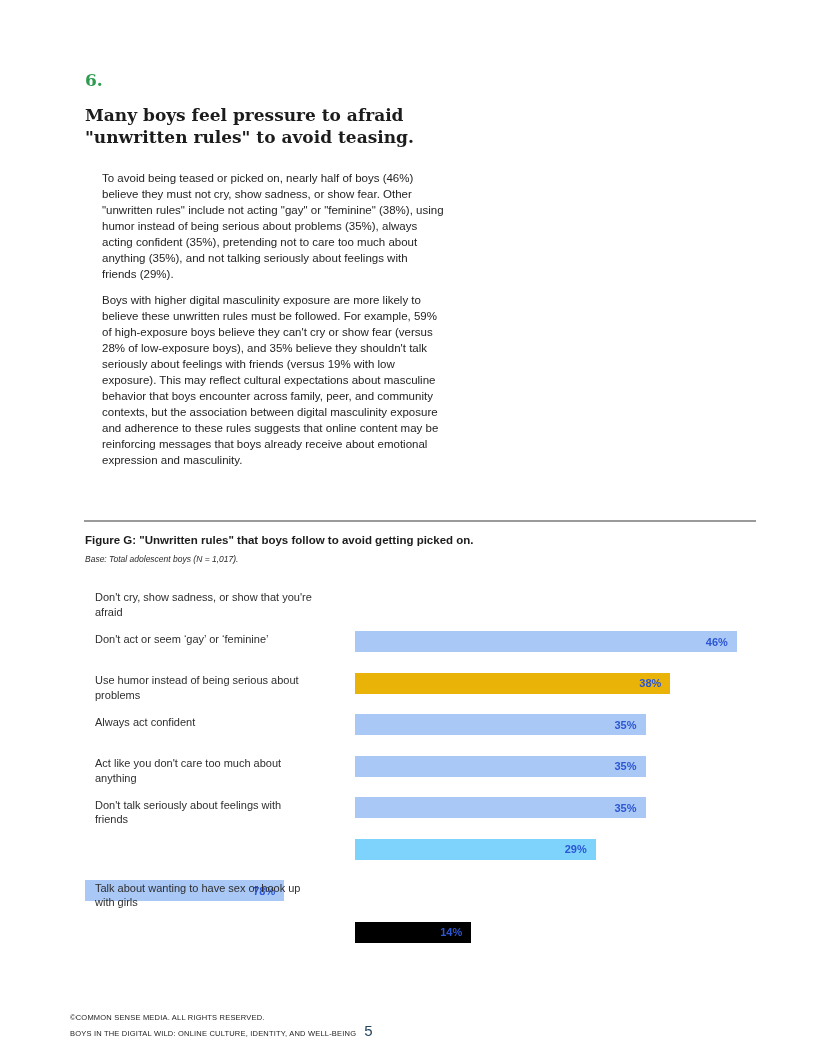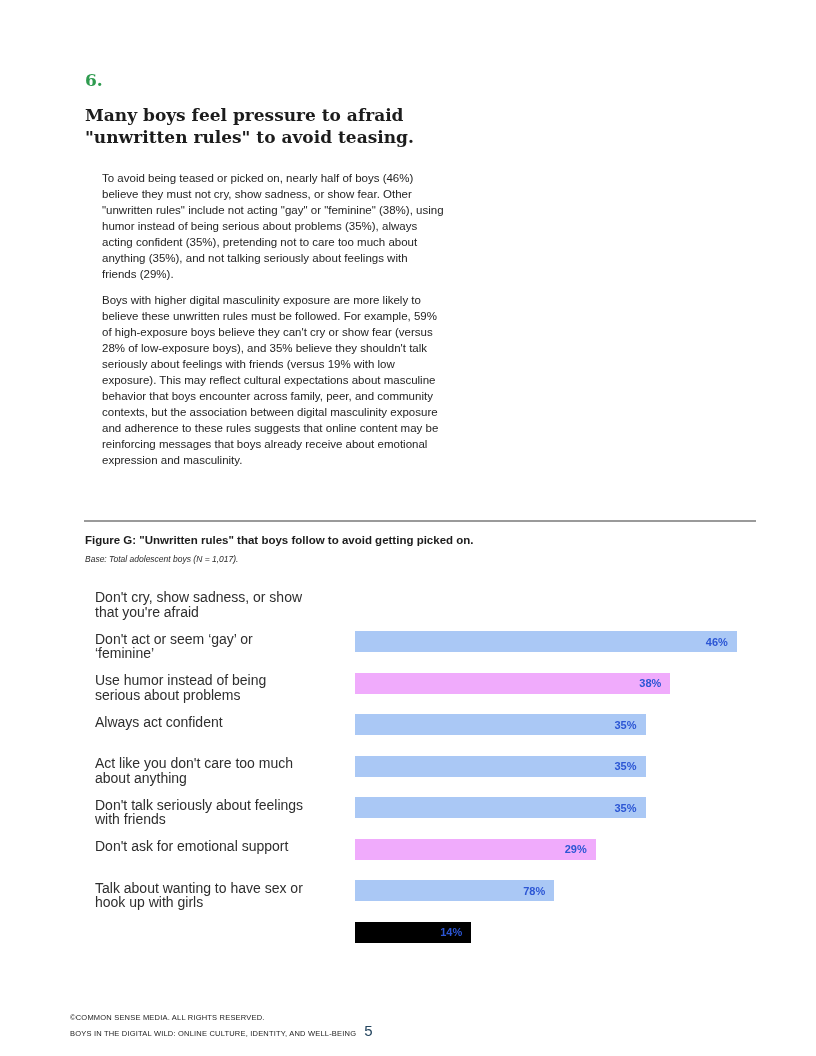--- a/index.html
+++ b/index.html
@@ -35,21 +35,21 @@
   .base-note {
     position:absolute; left:85px; top:554px; width:670px;
     font-size:8.5px; font-style:italic; color:#2a2a2a;
   }
   .chart {
     position:absolute; left:85px; top:588px; width:670px;
   }
   .chart-row { display:flex; height:41.5px; align-items:flex-start; }
   .row-label {
     width:270px; box-sizing:border-box; padding:2px 40px 0 10px;
-    font-size:14px; line-height:14.5px; color:#2e2e2e;
+    font-size:11px; line-height:14.5px; color:#2e2e2e;
   }
   .bar-area { flex:1;margin-top:43px; }
   .bar {
     height:21px; display:flex; align-items:center; justify-content:flex-end;
   }
   .bar-value {
     font-size:11px; font-weight:bold; padding-right:9px; white-space:nowrap;
   }
   .footer {
     position:absolute; left:70px; right:61px; top:1013px;
@@ -83,21 +83,21 @@
         <div class="row-label">Don't cry, show sadness, or show that you're afraid</div>
         <div class="bar-area">
           <div class="bar" style="width: 381.8px; background: rgb(170, 200, 245);">
             <span class="bar-value" style="color: rgb(44, 86, 212);">46%</span>
           </div>
         </div>
       </div>
       <div class="chart-row">
         <div class="row-label">Don't act or seem ‘gay’ or ‘feminine’</div>
         <div class="bar-area">
-          <div class="bar" style="width: 315.4px; background: #f0abfc;">
+          <div class="bar" style="width: 315.4px; background: #eab308;">
             <span class="bar-value" style="color: rgb(44, 86, 212);">38%</span>
           </div>
         </div>
       </div>
       <div class="chart-row">
         <div class="row-label">Use humor instead of being serious about problems</div>
         <div class="bar-area">
           <div class="bar" style="width: 290.5px; background: rgb(170, 200, 245);">
             <span class="bar-value" style="color: rgb(44, 86, 212);">35%</span>
           </div>
@@ -115,27 +115,26 @@
         <div class="row-label">Act like you don't care too much about anything</div>
         <div class="bar-area">
           <div class="bar" style="width: 290.5px; background: rgb(170, 200, 245);">
             <span class="bar-value" style="color: rgb(44, 86, 212);">35%</span>
           </div>
         </div>
       </div>
       <div class="chart-row">
         <div class="row-label">Don't talk seriously about feelings with friends</div>
         <div class="bar-area">
-          <div class="bar" style="width: 240.7px; background: #f0abfc;">
+          <div class="bar" style="width: 240.7px; background: #7dd3fc;">
             <span class="bar-value" style="color: rgb(44, 86, 212);">29%</span>
           </div>
         </div>
       </div>
       <div class="chart-row">
-        <div class="row-label">Don't ask for emotional support</div>
         <div class="bar-area">
           <div class="bar" style="width: 199.2px; background: rgb(170, 200, 245);">
             <span class="bar-value" style="color: rgb(44, 86, 212);">78%</span>
           </div>
         </div>
       </div>
       <div class="chart-row">
         <div class="row-label">Talk about wanting to have sex or hook up with girls</div>
         <div class="bar-area">
           <div class="bar" style="width: 116.2px; background: #000000;">

